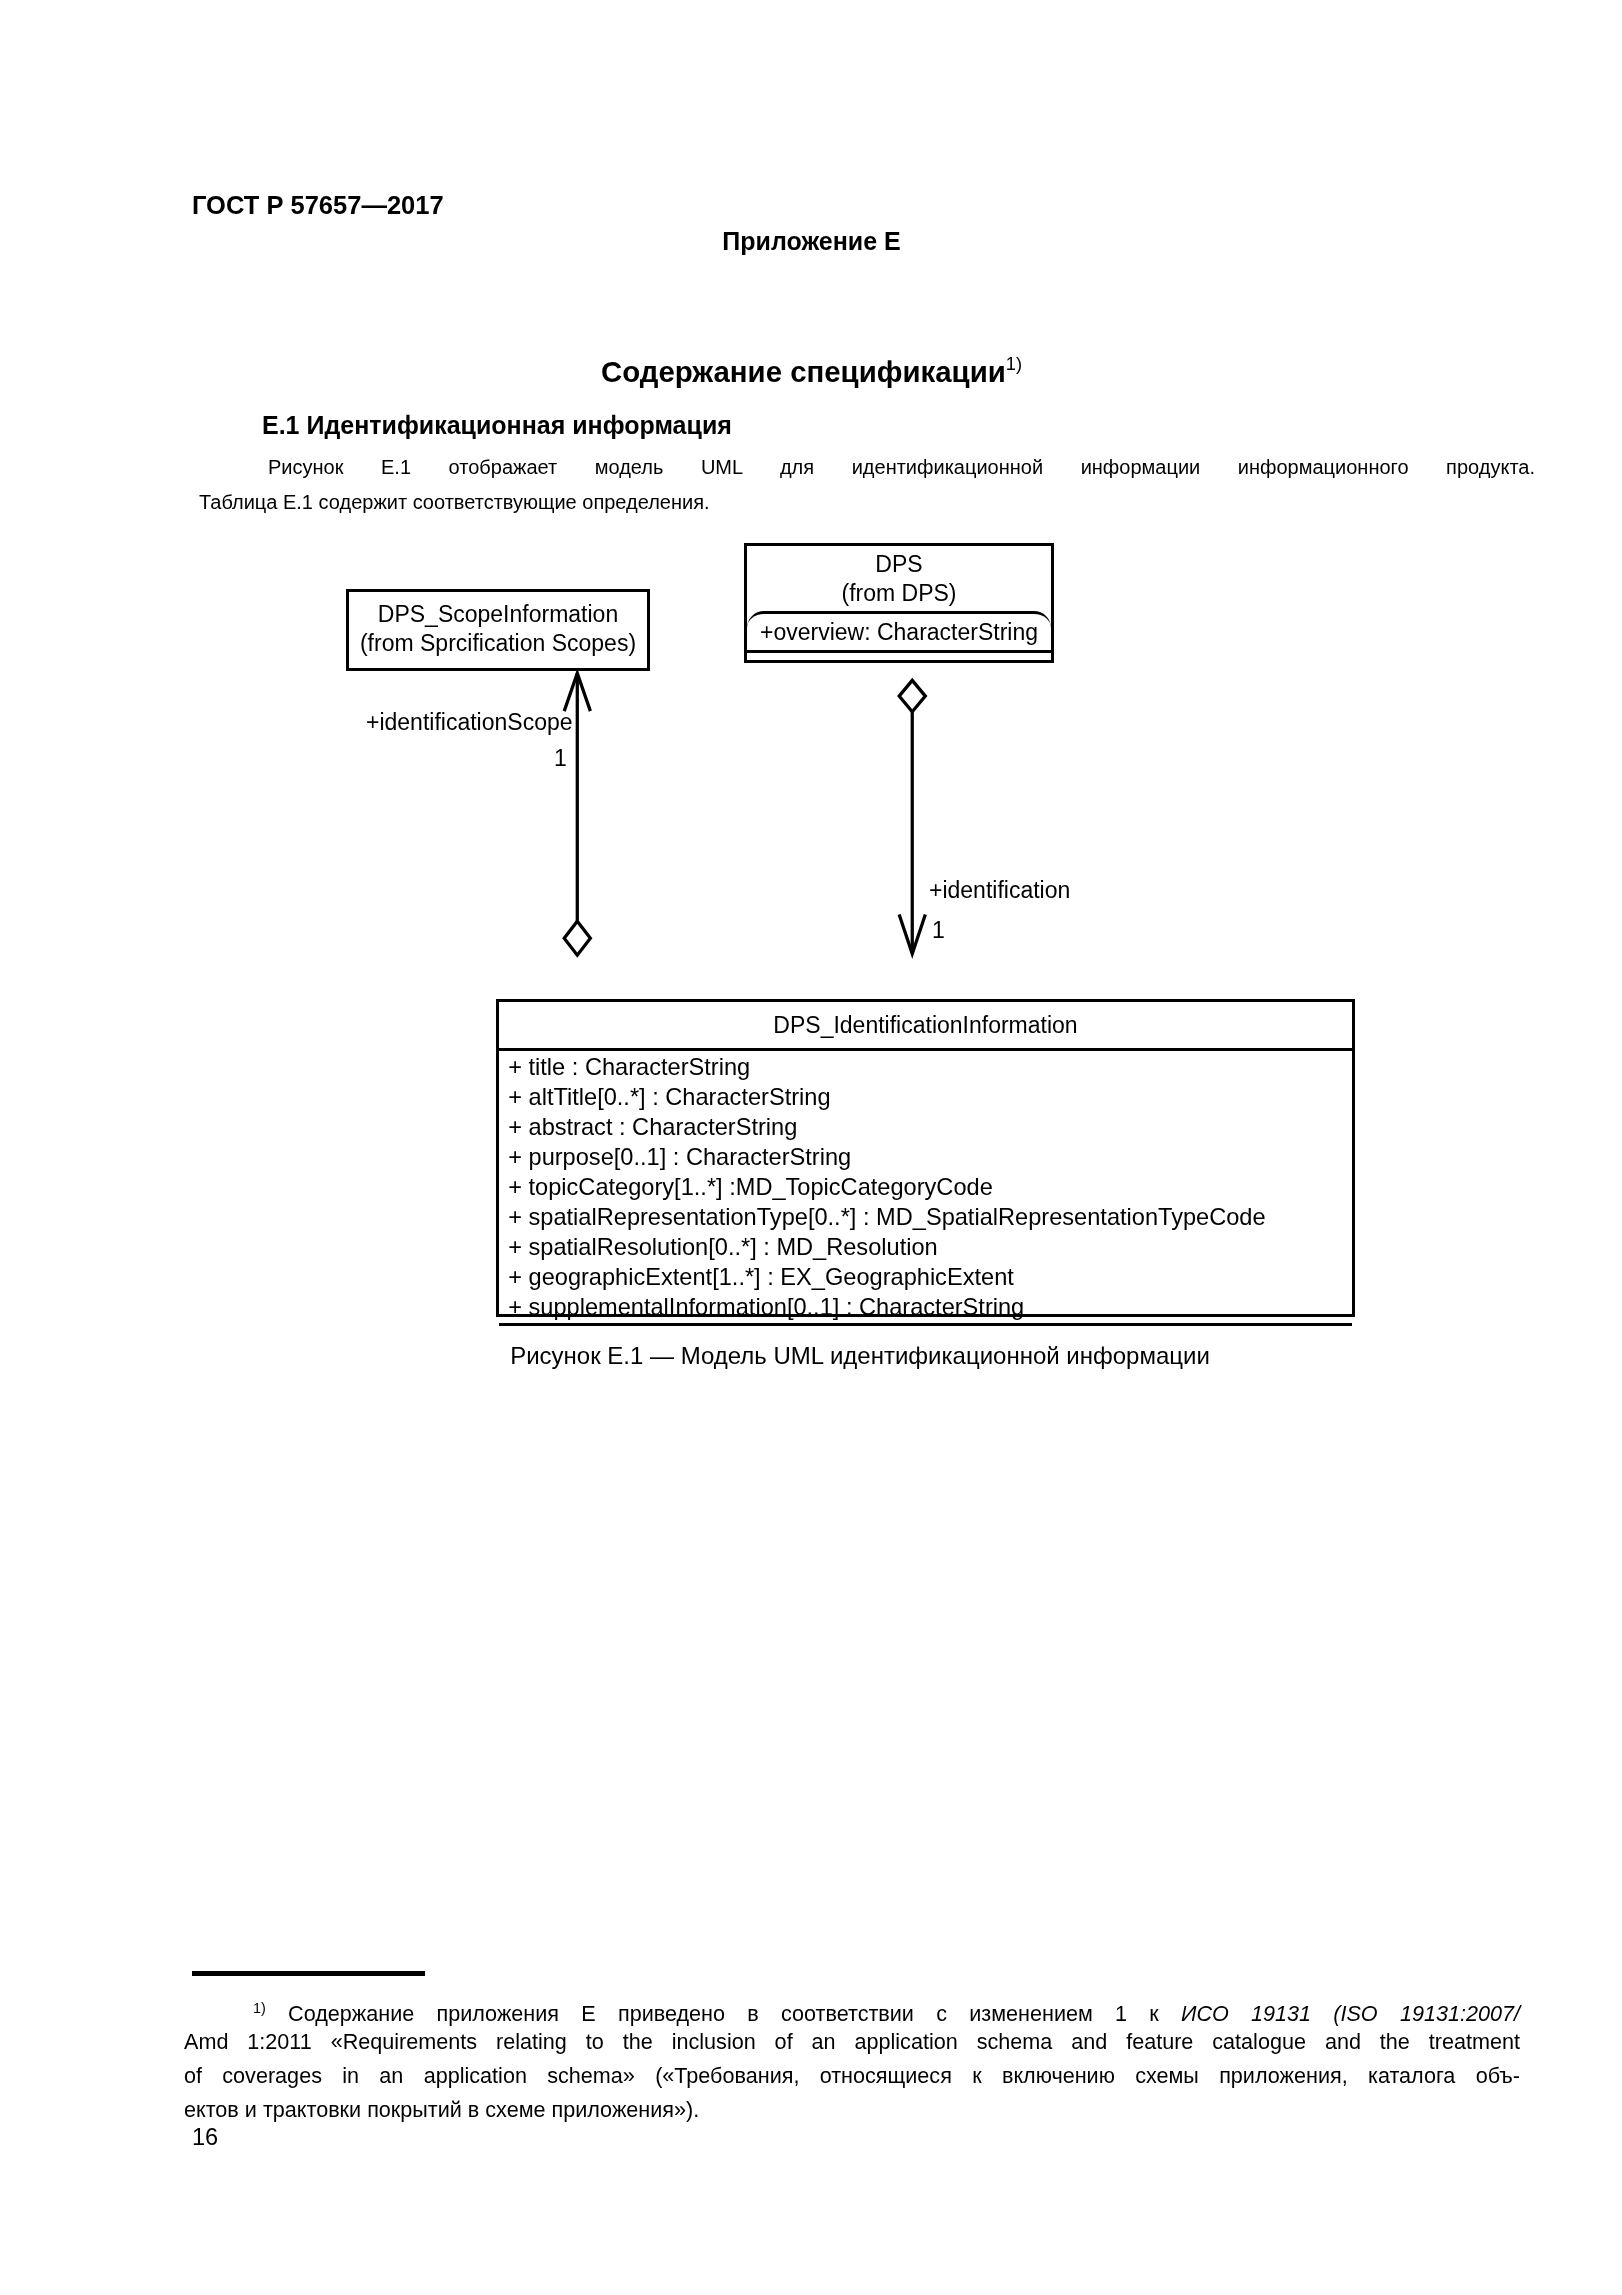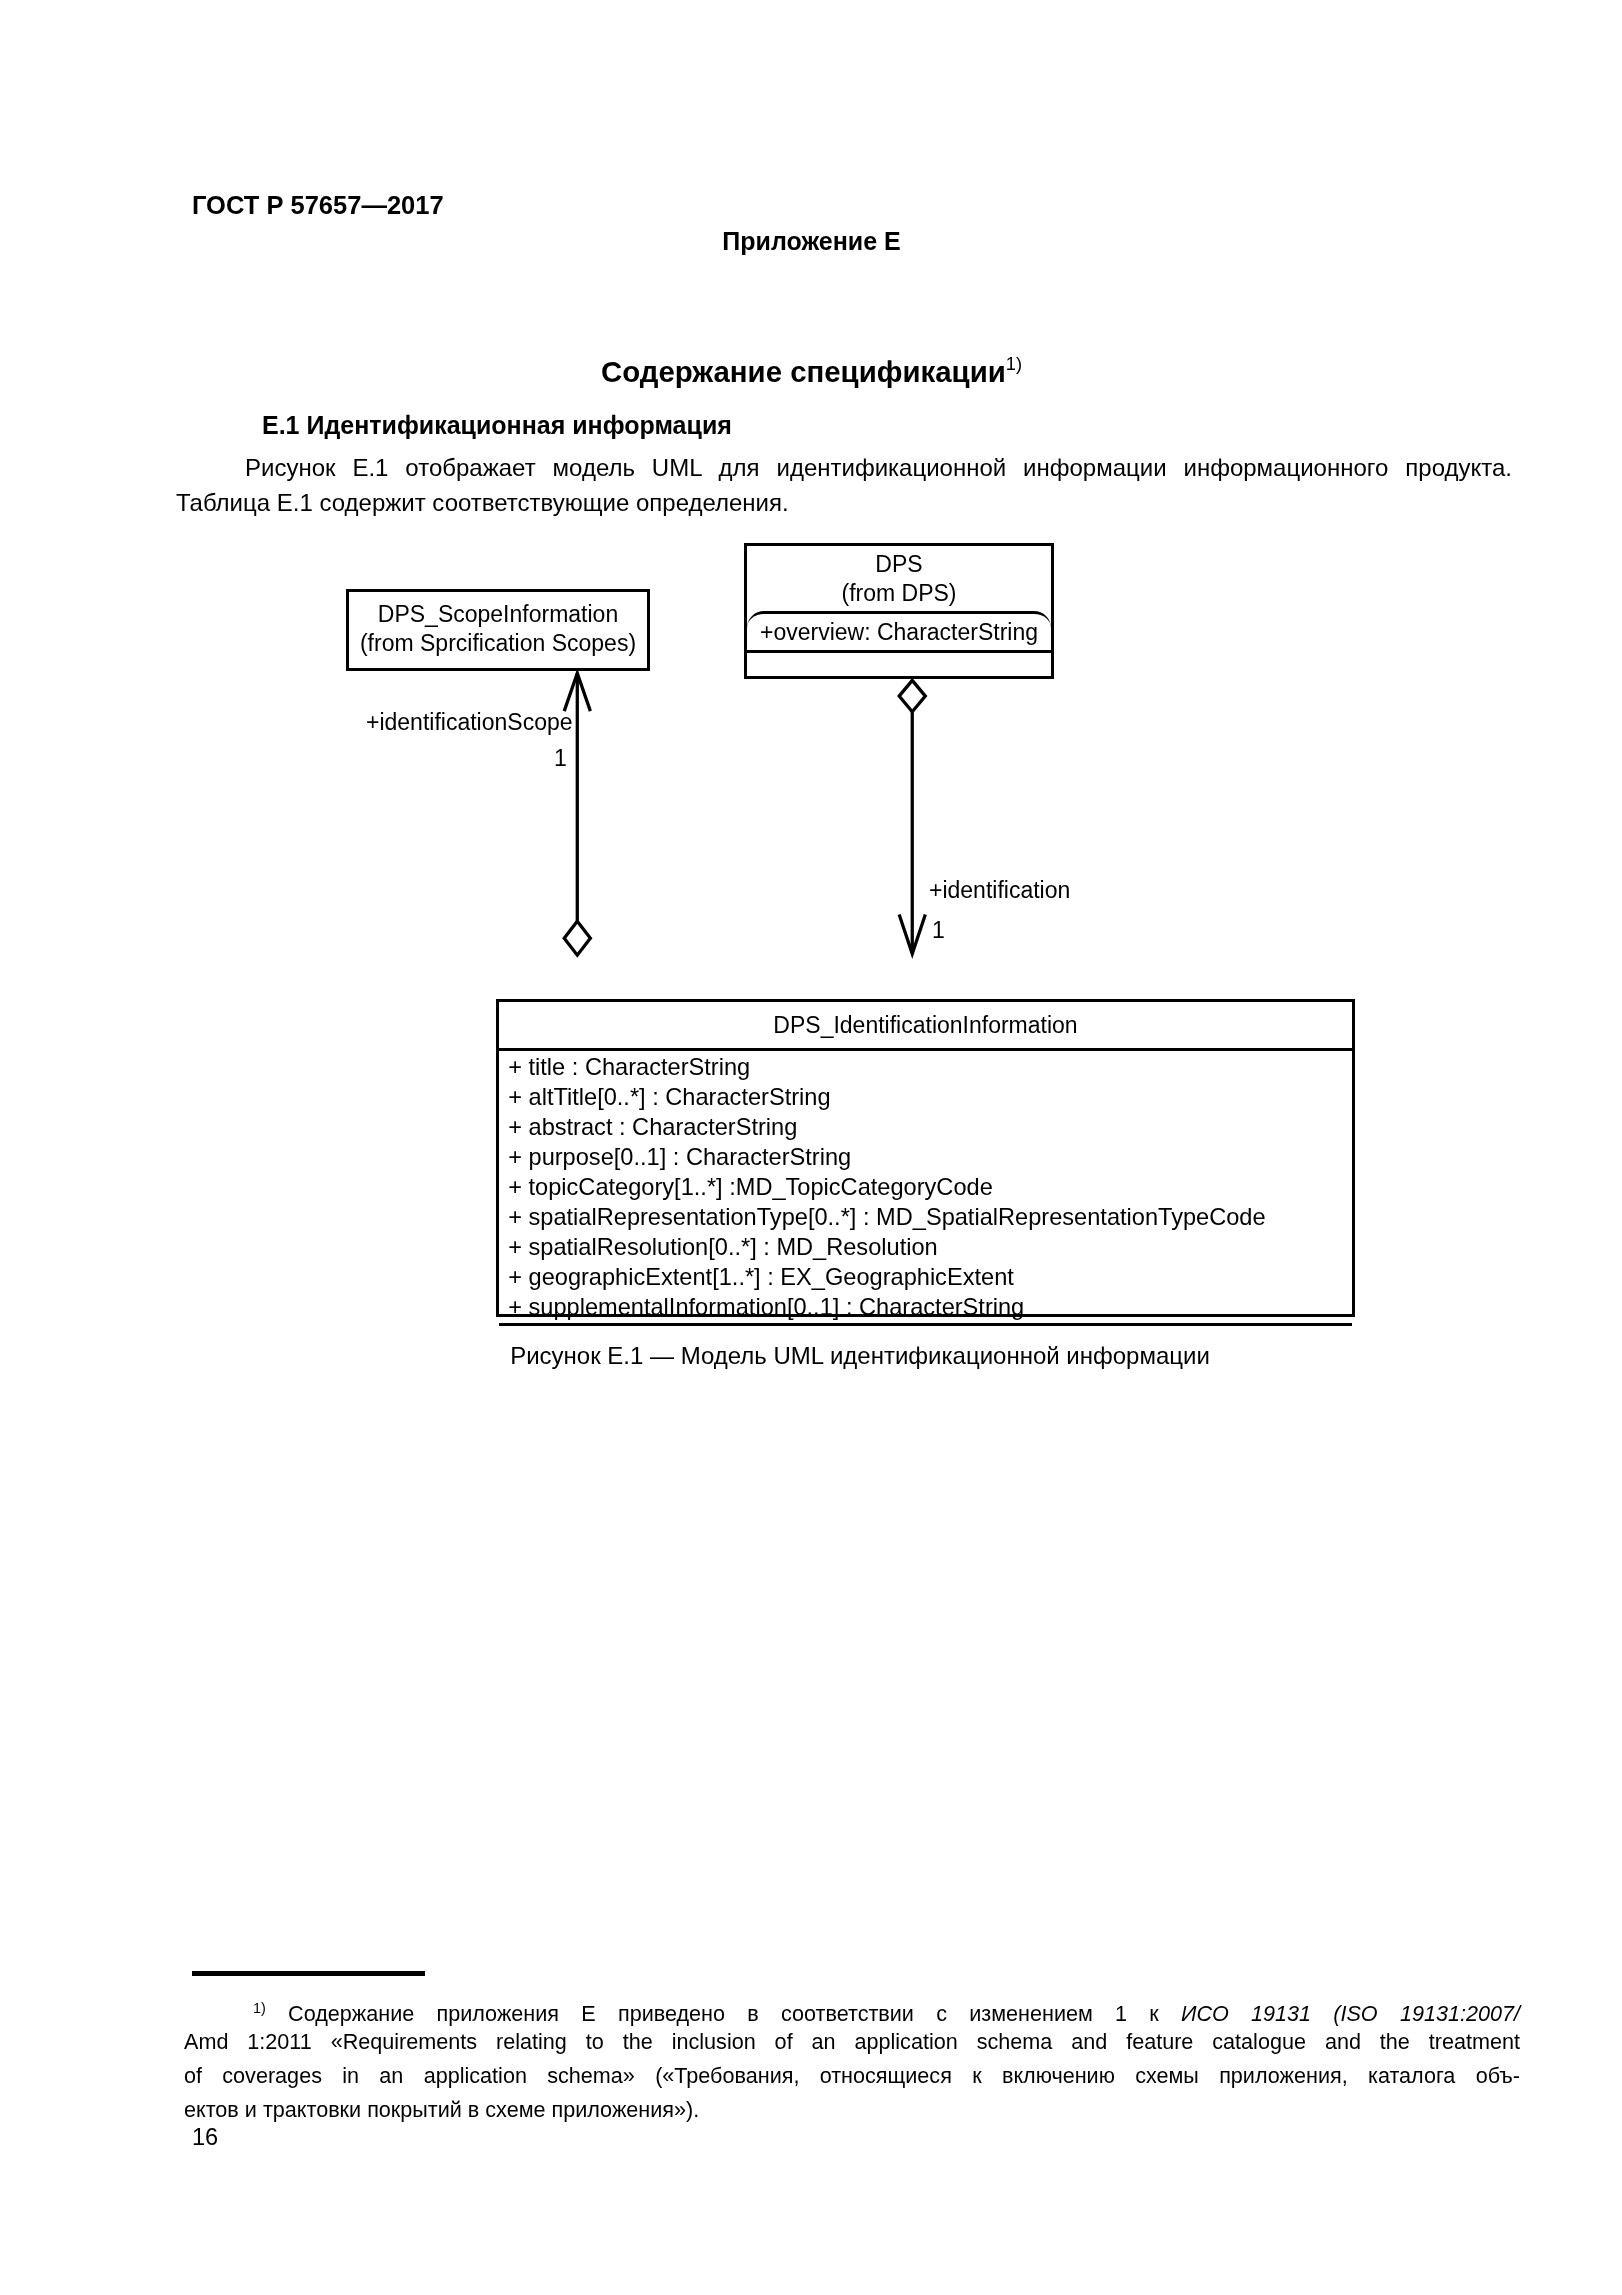--- a/index.html
+++ b/index.html
@@ -12,21 +12,21 @@
     overflow:hidden;
   }
   .abs{position:absolute;}
   .center{left:0;width:1623px;text-align:center;}
   .b{font-weight:bold;}
   .hdr{font-size:25.5px;line-height:29px;}
   .app{font-size:25px;line-height:30px;}
   .doctitle{font-size:29.4px;line-height:37px;}
   .doctitle .sup{font-weight:400;font-size:18.3px;vertical-align:11.8px;}
   .sect{font-size:25px;line-height:29px;}
-  .body-line{font-size:24px;line-height:31px;left:176px;width:1336px;}
+  .body-line{font-size:20px;line-height:31px;left:199px;width:1336px;}
   .just{text-align:justify;text-align-last:justify;}
   .indent{text-indent:69px;}
 
   
   .uml-box{position:absolute;border:3.9px solid #000;background:#fff;box-sizing:border-box;}
   .uml-title{display:flex;flex-direction:column;align-items:center;justify-content:center;
              font-size:23px;line-height:29px;text-align:center;}
   .uml-comp{border-top:3.9px solid #000;box-sizing:border-box;}
   .uml-attr-center{display:flex;align-items:center;justify-content:center;font-size:23px;border-radius:17px;}
   .uml-attrs{font-size:23.6px;line-height:30px;padding:1.3px 6.5px 0 9.2px;white-space:nowrap;}
@@ -58,21 +58,21 @@
   <div class="abs body-line just indent" style="top:452px;">Рисунок Е.1 отображает модель UML для идентификационной информации информационного продукта.</div>
   <div class="abs body-line" style="top:487px;">Таблица Е.1 содержит соответствующие определения.</div>
 
   <div class="uml-box" style="left:346px;top:589px;width:304px;height:82px;">
     <div class="uml-title" style="height:74px;">
       <div>DPS_ScopeInformation</div>
       <div>(from Sprcification Scopes)</div>
     </div>
   </div>
 
-  <div class="uml-box" style="left:744px;top:543px;width:310px;height:136px;">
+  <div class="uml-box" style="left:744px;top:543px;width:310px;height:120px;">
     <div class="uml-title" style="height:65px;">
       <div>DPS</div>
       <div>(from DPS)</div>
     </div>
     <div class="uml-comp uml-attr-center" style="height:39px;">
       <span>+overview: CharacterString</span>
     </div>
     <div class="uml-comp" style="height:23.6px;"></div>
   </div>
 

